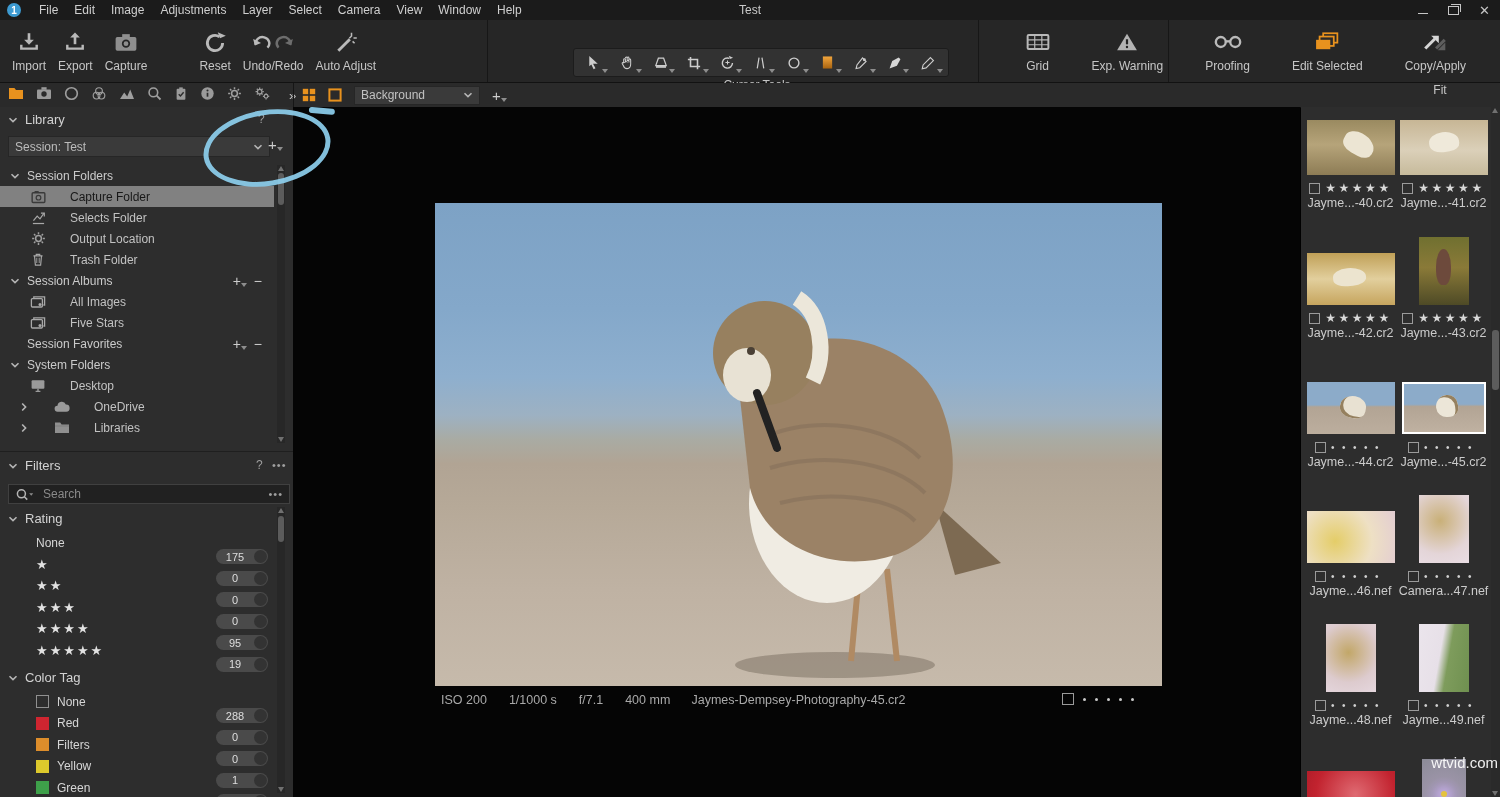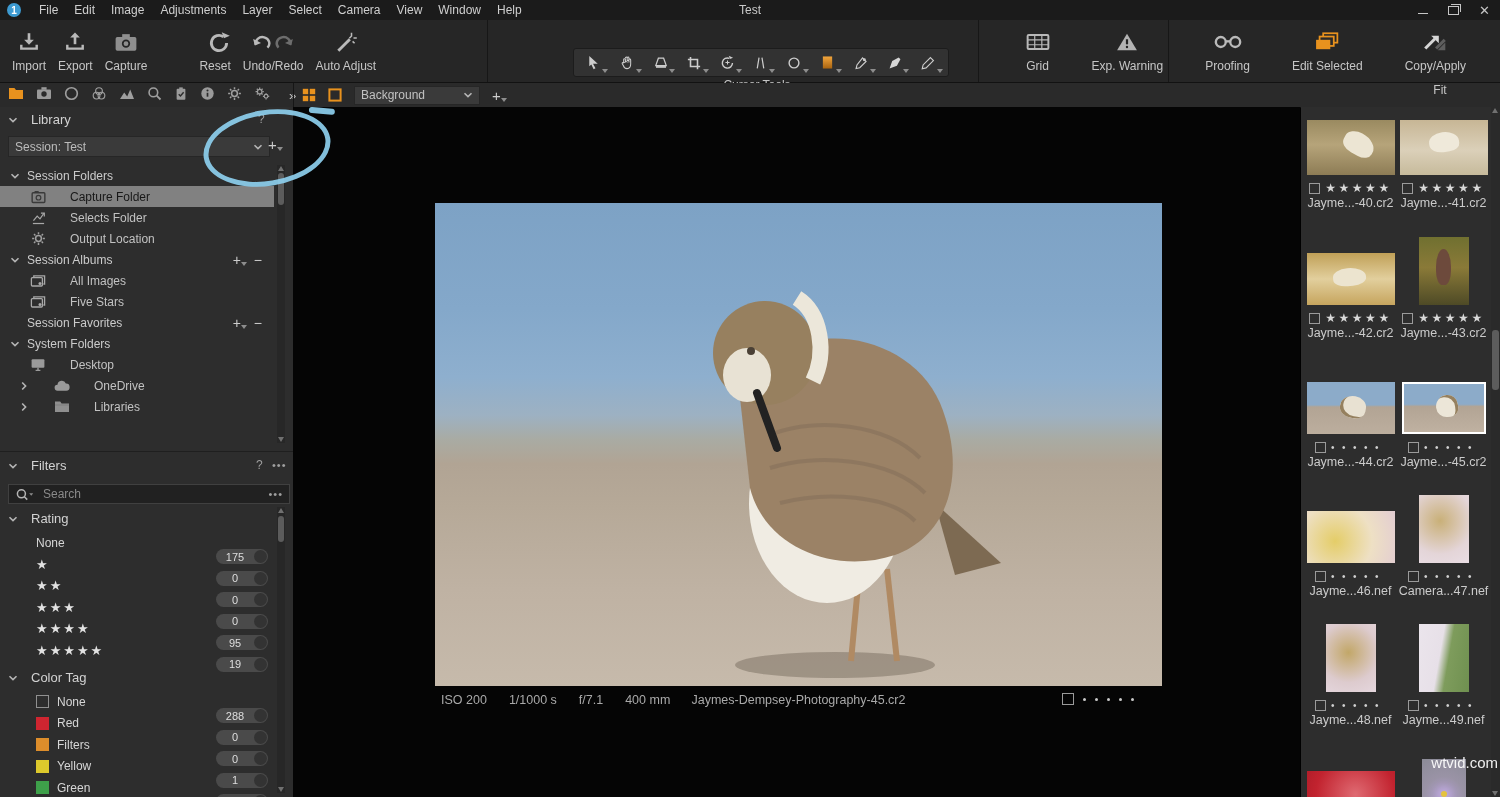--- a/index.html
+++ b/index.html
@@ -20,21 +20,21 @@
   .w-rest{width:9px;height:7px;border:1px solid #c6c6c6;position:relative;}
   .w-rest:before{content:"";position:absolute;left:2px;top:-3px;width:9px;height:7px;border:1px solid #c6c6c6;border-bottom:none;border-left:none;}
   .w-close{color:#c6c6c6;font-size:13px;line-height:1;}
 
   
   .toolbar{position:absolute;top:20px;left:0;right:0;height:62px;background:#262626;border-bottom:1px solid #121212;}
   .tb-left{position:absolute;left:12px;top:7px;display:flex;align-items:flex-start;}
   .tb-btn{display:flex;flex-direction:column;align-items:center;color:#c6c6c6;font-size:12px;margin-right:12px;}
   .tb-btn .icbox{height:30px;display:flex;align-items:center;justify-content:center;}
   .tb-btn .lbl{margin-top:2px;white-space:nowrap;}
-  .tb-gap{margin-left:40px;align-items:flex-end;}
+  .tb-gap{margin-left:40px;}
   .tb-sep{position:absolute;top:0;bottom:0;width:1px;background:#171717;}
   .ctools{position:absolute;left:573px;top:28px;width:368px;height:27px;background:#323232;
           border:1px solid #1c1c1c;border-radius:3px;display:flex;align-items:center;justify-content:space-around;padding:0 3px;}
   .ctool{position:relative;width:29px;height:23px;display:flex;align-items:center;justify-content:center;}
   .ctool .dd{position:absolute;right:0;bottom:1px;width:0;height:0;border-left:3px solid transparent;border-right:3px solid transparent;border-top:4px solid #8d8d8d;}
   .ctools-label{position:absolute;left:573px;top:58px;width:368px;text-align:center;font-size:12px;color:#c6c6c6;}
   .tb-right{position:absolute;right:22px;top:7px;display:flex;gap:30px;}
 
   
   .toolbar2{position:absolute;top:83px;left:0;right:0;height:24px;background:#2a2a2a;border-bottom:1px solid #0e0e0e;}
@@ -45,21 +45,21 @@
   .layer-select{width:112px;height:17px;background:#3a3a3a;border:1px solid #262626;display:flex;align-items:center;
                 font-size:12px;color:#c2c2c2;padding:0 6px;justify-content:space-between;}
   .plusbtn{color:#cdcdcd;font-size:15px;position:relative;padding-right:6px;}
   .plusbtn:after{content:"";position:absolute;right:0;bottom:2px;border-left:3px solid transparent;border-right:3px solid transparent;border-top:4px solid #8d8d8d;}
   .t2-right{position:absolute;right:12px;top:0;height:24px;display:flex;align-items:center;gap:11px;font-size:12px;color:#c6c6c6;flex-direction:column;}
   .slider{width:96px;height:4px;background:#1c1c1c;border-radius:2px;position:relative;}
   .slider .thumb{position:absolute;left:8px;top:-3px;width:26px;height:9px;border-radius:5px;background:#9a9a9a;}
 
   
   .leftpanel{position:absolute;top:107px;left:0;width:293px;height:690px;background:#2d2d2d;font-size:12px;color:#c6c6c6;border-right:1px solid #050505;}
-  .lp-head{position:absolute;left:8px;display:flex;align-items:center;gap:13px;font-size:13px;color:#d2d2d2;}
+  .lp-head{position:absolute;left:8px;display:flex;align-items:center;gap:7px;font-size:13px;color:#d2d2d2;}
   .helpq{position:absolute;color:#9f9f9f;font-size:12px;}
   .session-dd{position:absolute;left:8px;top:29px;width:248px;height:19px;background:#3a3a3a;border:1px solid #262626;
               display:flex;align-items:center;justify-content:space-between;padding:0 6px;color:#bcbcbc;}
   .sess-plus{position:absolute;left:268px;top:29px;color:#cdcdcd;font-size:15px;}
   .sess-plus:after{content:"";position:absolute;right:-6px;bottom:2px;border-left:3px solid transparent;border-right:3px solid transparent;border-top:4px solid #8d8d8d;}
   .lib-rows{position:absolute;left:0;top:58px;width:276px;}
   .sec-head{height:21px;display:flex;align-items:center;padding-left:10px;position:relative;color:#cbcbcb;}
   .sec-head .chev{margin-right:7px;}
   .sec-act{position:absolute;right:14px;display:flex;gap:13px;color:#cdcdcd;font-size:14px;}
   .sec-act .pa{position:relative;}
@@ -628,20 +628,30 @@
         <i class="ic">
           <svg width="15" height="15" viewBox="0 0 16 16">
             <g stroke="#9f9f9f" stroke-width="1.6">
               <circle cx="8" cy="8" r="3.1" fill="none"></circle>
               <path d="M8 1.2v2.2M8 12.6v2.2M1.2 8h2.2M12.6 8h2.2M3.2 3.2l1.5 1.5M11.3 11.3l1.5 1.5M12.8 3.2l-1.5 1.5M4.7 11.3l-1.5 1.5"></path>
             </g>
           </svg>
         </i>
         <span>Output Location</span>
       </div>
+      <div class="lib-item">
+        <i class="ic">
+          <svg width="14" height="15" viewBox="0 0 16 16">
+            <path d="M2.8 3.8h10.4M6 3.8V2.2h4v1.6" stroke="#a8a8a8" stroke-width="1.3" fill="none"></path>
+            <path d="M4 3.8l1 10.6h6l1-10.6" fill="none" stroke="#a8a8a8" stroke-width="1.3"></path>
+            <path d="M6.6 6v6M9.4 6v6" stroke="#a8a8a8" stroke-width="1"></path>
+          </svg>
+        </i>
+        <span>Trash Folder</span>
+      </div>
       <div class="sec-head">
         <i class="ic chev">
           <svg width="10" height="8" viewBox="0 0 10 8">
             <path d="M1.5 2.2l3.5 3.4 3.5-3.4" fill="none" stroke="#b5b5b5" stroke-width="1.6"></path>
           </svg>
         </i>
         <span>Session Albums</span>
         <span class="sec-act">
           <span class="pa withdd">+</span>
           <span class="pa">−</span>

